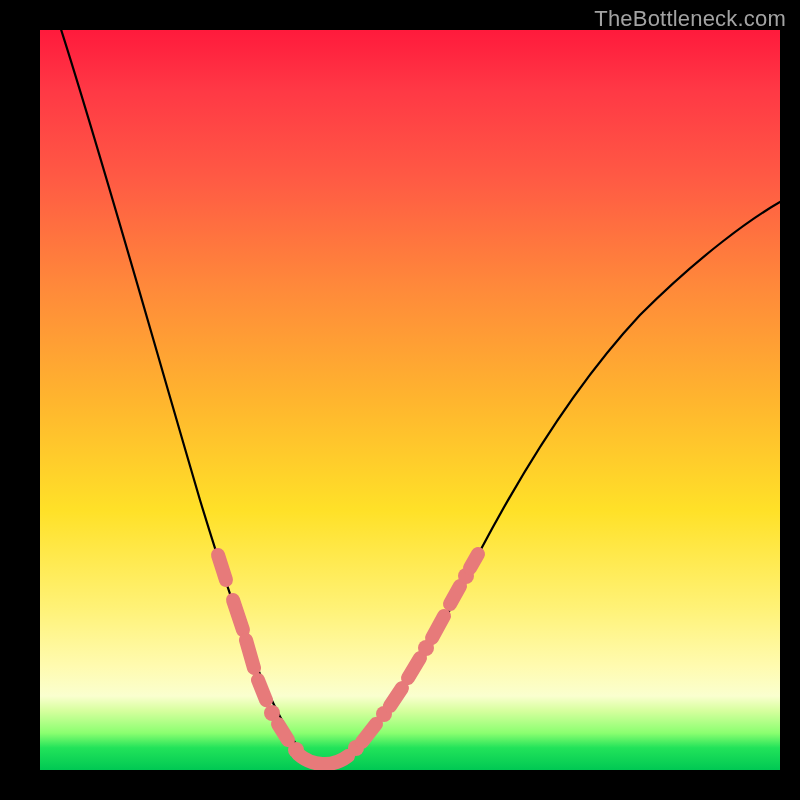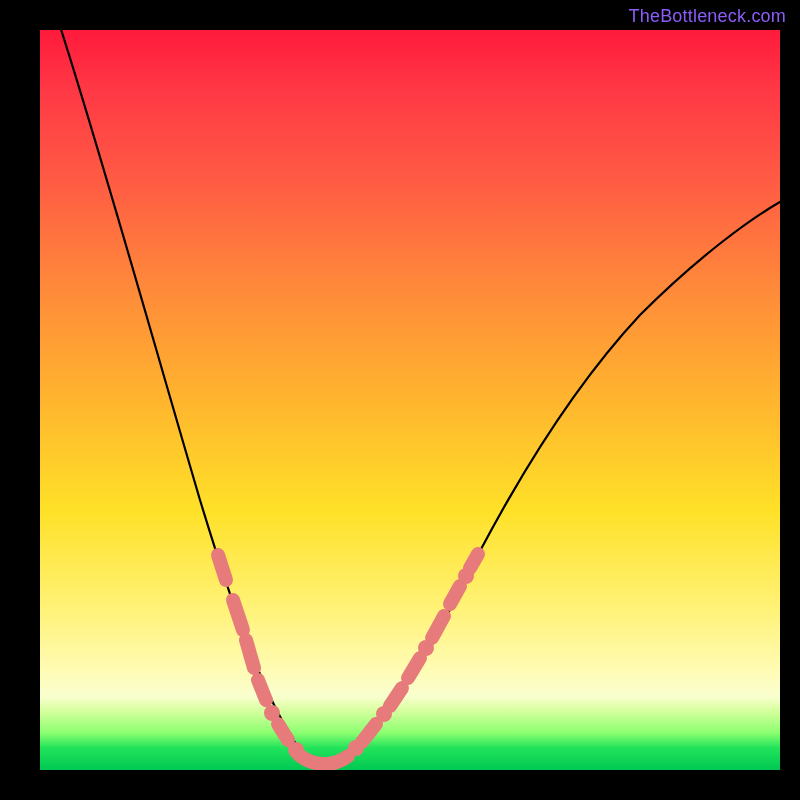--- a/index.html
+++ b/index.html
@@ -45,22 +45,22 @@
       #d6ff9e 92%,
       #8bff70 95%,
       #22e35a 97%,
       #00c853 100%
     );
   }
   .watermark {
     position: absolute;
     top: 6px;
     right: 14px;
-    color: #8b5cf6;
-    font-size: 18px;
+    color: #a3a3a3;
+    font-size: 22px;
     font-weight: 500;
     letter-spacing: 0.2px;
     user-select: none;
   }
   svg.curves {
     position: absolute;
     left: 0; top: 0;
     width: 740px;
     height: 740px;
     overflow: visible;

